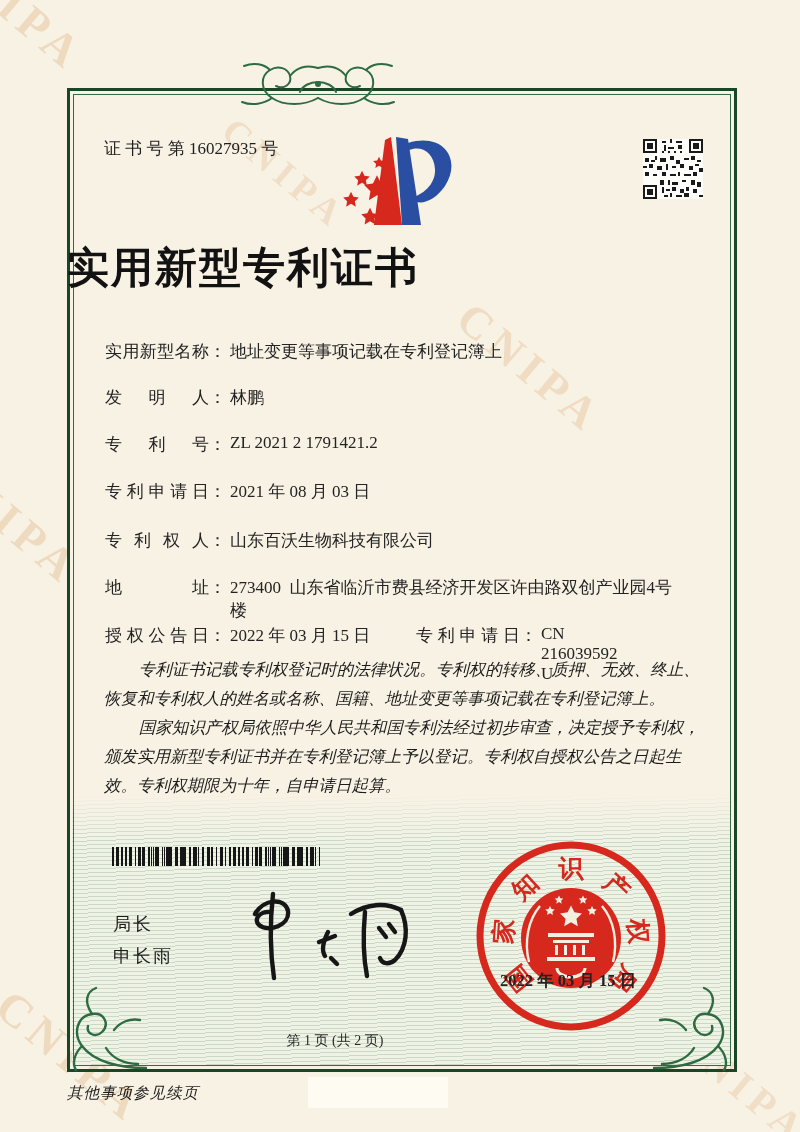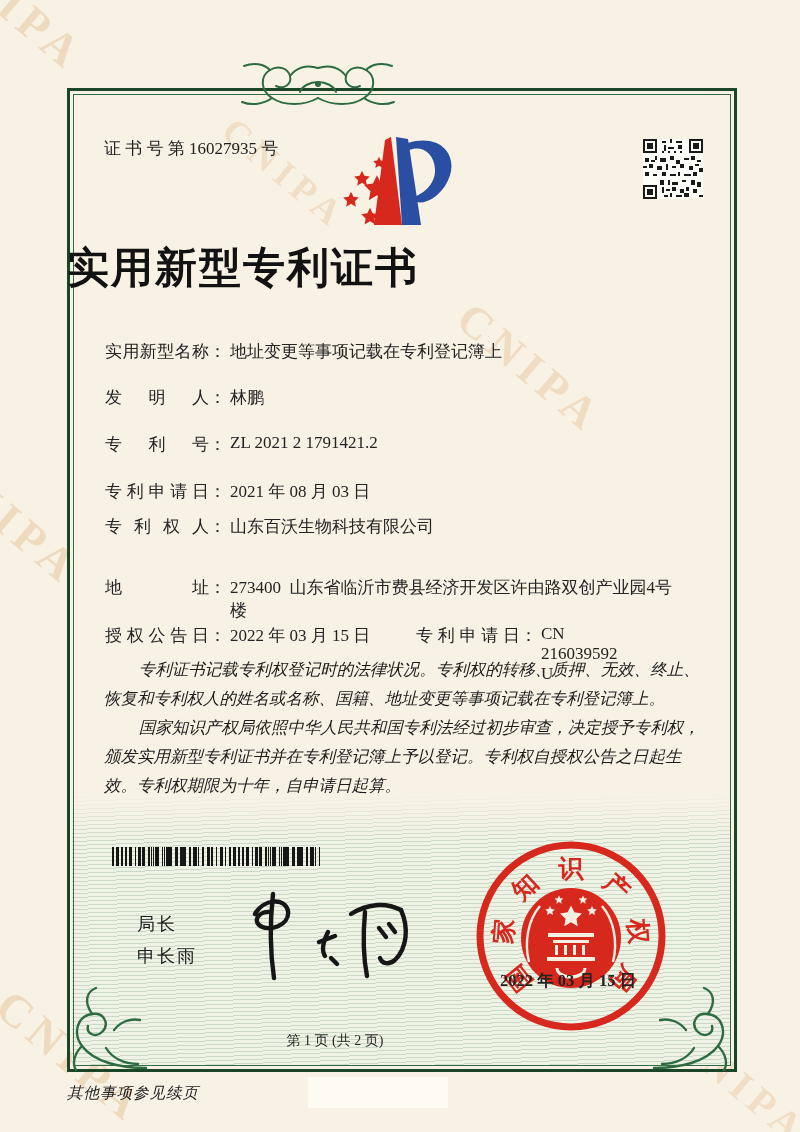--- a/index.html
+++ b/index.html
@@ -64,21 +64,21 @@
     font-size:16.5px;line-height:29px;color:#1c1c1c;font-style:italic;}
   .paras p{margin:0;text-indent:2.1em;}
   
   .barcode{
     position:absolute;left:112px;top:847px;width:208px;height:19px;z-index:4;
     background-image:
       repeating-linear-gradient(90deg,#161616 0 2px,rgba(0,0,0,0) 2px 5px,#161616 5px 6px,rgba(0,0,0,0) 6px 9px),
       repeating-linear-gradient(90deg,#161616 0 1px,rgba(0,0,0,0) 1px 4px,#161616 4px 7px,rgba(0,0,0,0) 7px 13px);
   }
   .signer{position:absolute;left:113px;z-index:4;font-size:18px;color:#1d1d1d;
-    font-family:"Liberation Sans","DejaVu Sans",sans-serif;letter-spacing:2px;margin-left:24px;}
+    font-family:"Liberation Sans","DejaVu Sans",sans-serif;letter-spacing:2px;}
   .signer-title{top:912px;}
   .signer-name{top:944px;}
   .signature{position:absolute;left:233px;top:886px;z-index:4;}
   .seal{position:absolute;left:465px;top:840px;z-index:5;}
   .seal-date{
     position:absolute;left:500px;top:970px;z-index:6;width:160px;
     font-size:16.5px;font-weight:600;color:#262220;white-space:pre;
   }
   .page-info{position:absolute;left:67px;top:1032px;width:536px;z-index:4;text-align:center;font-size:14px;color:#2a2a2a;}
   .note-bg{position:absolute;left:308px;top:1077px;width:140px;height:31px;background:#fdfbf2;z-index:3;}
@@ -234,21 +234,21 @@
   <div class="frow" style="top:433px">
     <span class="flabel">专利号</span>
       <span class="fcolon">：</span>
     <span class="fvalue">ZL 2021 2 1791421.2</span>
   </div>
   <div class="frow" style="top:480px">
     <span class="flabel">专利申请日</span>
       <span class="fcolon">：</span>
     <span class="fvalue">2021 年 08 月 03 日</span>
   </div>
-  <div class="frow" style="top:515px">
+  <div class="frow" style="top:529px">
     <span class="flabel">专利权人</span>
       <span class="fcolon">：</span>
     <span class="fvalue">山东百沃生物科技有限公司</span>
   </div>
   <div class="frow" style="top:576px">
     <span class="flabel">地址</span>
       <span class="fcolon">：</span>
     <span class="fvalue w-addr">273400  山东省临沂市费县经济开发区许由路双创产业园4号楼</span>
   </div>
   <div class="frow" style="top:624px">

